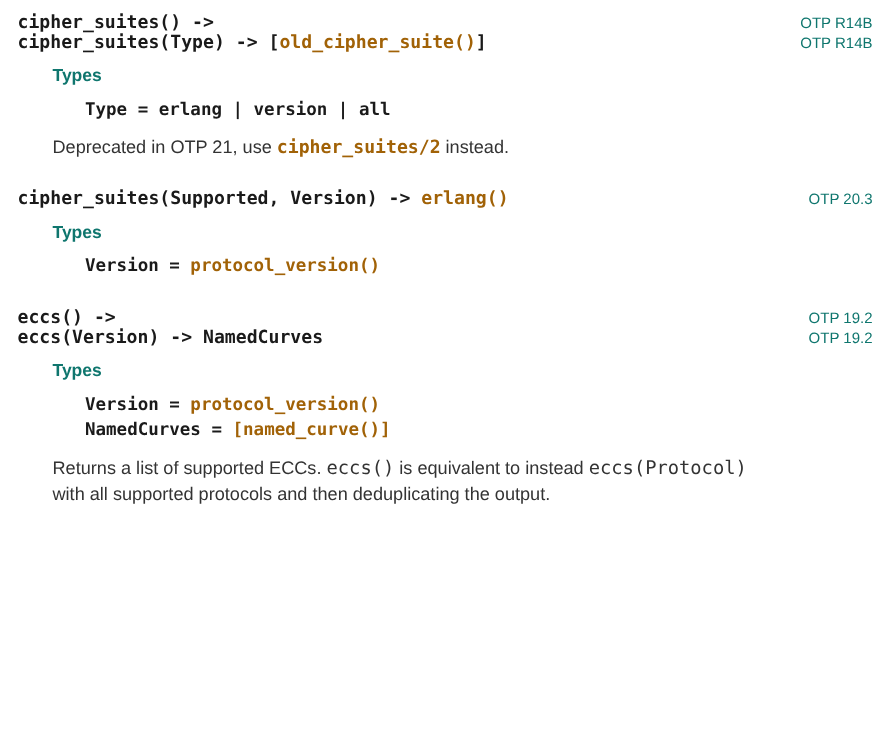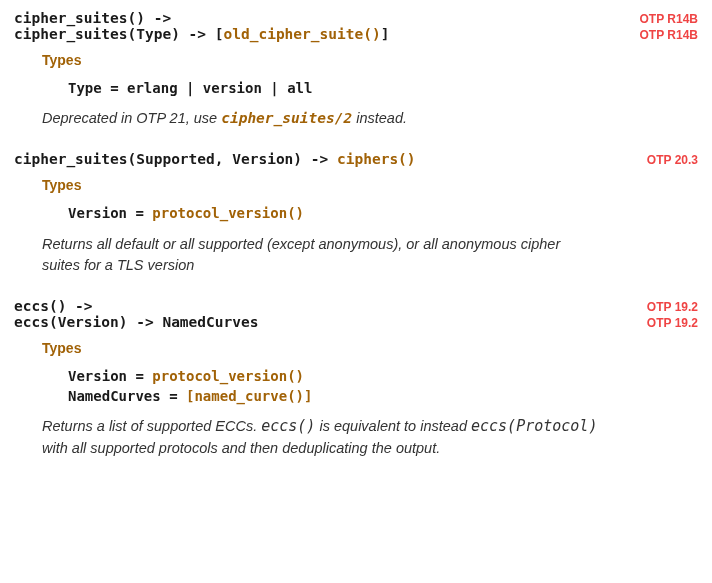--- a/index.html
+++ b/index.html
@@ -21,45 +21,43 @@
     gap: 8px;
   }
   .sig {
     font-weight: 700;
     font-size: 14.5px;
     color: #1a1a1a;
     flex: 1;
   }
   .since {
     font-size: 12px;
-    color: #ef4444;
+    color: #0f766e;
     white-space: nowrap;
-    font-weight: bold;
   }
   .block { margin-left: 28px; margin-top: 10px; }
   .types-label {
     font-weight: 700;
     font-size: 14px;
-    color: #a16207;
+    color: #0f766e;
     margin-bottom: 10px;
   }
   .types-body {
     margin-left: 26px;
     font-weight: 700;
     font-size: 14px;
     line-height: 1.45;
     color: #1a1a1a;
   }
   .desc {
     margin-top: 10px;
     font-size: 14.5px;
     line-height: 1.45;
     color: #333;
     max-width: 560px;
-    font-style: italic;
   }
   .link {
     color: #a16207;
     font-weight: 700;
   }
   .codeinline {
     font-family: "DejaVu Sans Mono", Menlo, Consolas, monospace;
     font-size: 15px;
   }
   .section { margin-bottom: 22px; }
@@ -87,31 +85,28 @@
     </div>
     <div class="desc">
       <span>Deprecated in OTP 21, use </span><span class="link mono">cipher_suites/2</span><span> instead.</span>
     </div>
   </div>
 </div>
 
 <div class="section">
   <div class="sig-row">
     <div class="sig mono">
-      <span>cipher_suites(Supported, Version) -&gt; </span><span class="link">ciphers()</span>
+      <span>cipher_suites(Supported, Version) -&gt; </span><span class="link">erlang()</span>
     </div>
     <div class="since">OTP 20.3</div>
   </div>
   <div class="block">
     <div class="types-label">Types</div>
     <div class="types-body mono">
       <div><span>Version = </span><span class="link">protocol_version()</span></div>
-    </div>
-    <div class="desc">
-      <span>Returns all default or all supported (except anonymous), or all anonymous cipher suites for a TLS version</span>
     </div>
   </div>
 </div>
 
 <div class="section">
   <div class="sig-row">
     <div class="sig mono">
       <span>eccs() -&gt; </span>
     </div>
     <div class="since">OTP 19.2</div>

